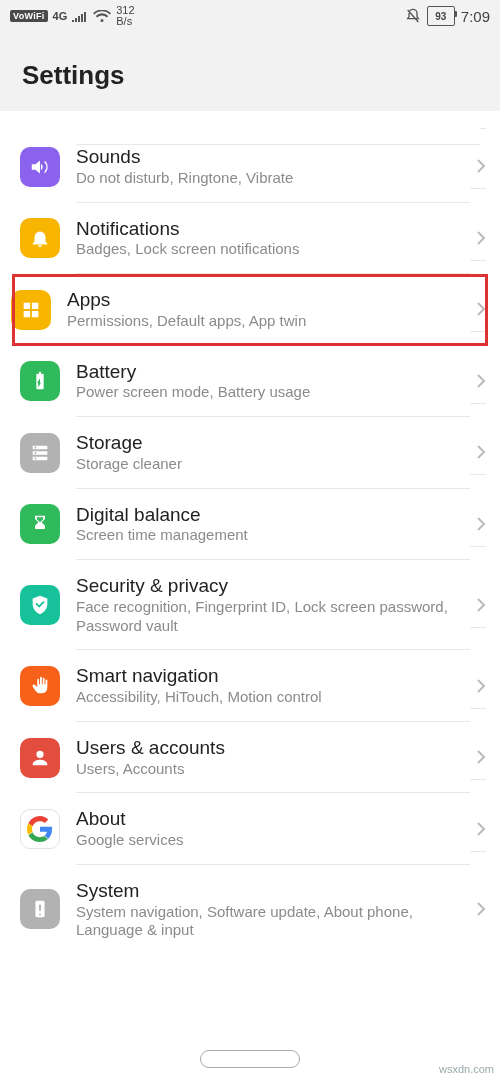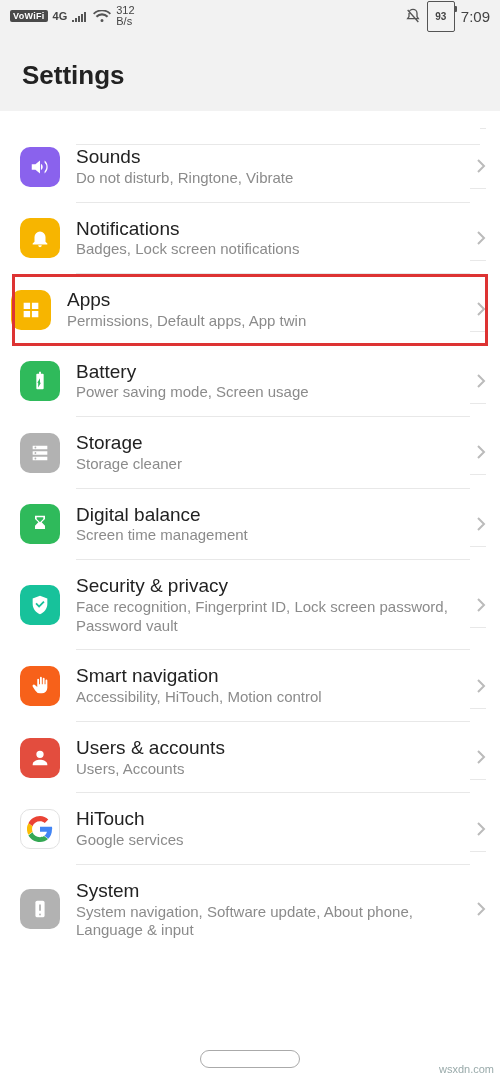--- a/index.html
+++ b/index.html
@@ -7,21 +7,21 @@
   .screen { width: 500px; height: 1083px; display: flex; flex-direction: column; position: relative; }
 
   
   .status-bar { height: 32px; background: #f2f2f2; display: flex; justify-content: space-between; align-items: center; padding: 0 10px; font-size: 13px; color: #444; }
   .status-left { display: flex; align-items: center; gap: 5px; }
   .status-right { display: flex; align-items: center; gap: 6px; }
   .vowifi { background:#4a4a4a; color:#fff; font-size:9px; font-weight:700; padding:1px 3px; border-radius:2px; letter-spacing:.3px; }
   .signal svg, .wifi svg, .mute svg { display:block; }
   .net-speed { font-size:11px; line-height:1; }
   .battery-wrap { display:flex; align-items:center; gap:2px; }
-  .battery-box { width:28px; height:31px; border:1px solid #555; border-radius:2px; position:relative; display:flex; align-items:center; justify-content:center; font-size:10px; font-weight:600; color:#444; }
+  .battery-box { width:28px; height:20px; border:1px solid #555; border-radius:2px; position:relative; display:flex; align-items:center; justify-content:center; font-size:10px; font-weight:600; color:#444; }
   .battery-box::after { content:""; position:absolute; right:-3px; top:4px; width:2px; height:6px; background:#555; border-radius:0 1px 1px 0; }
 
   
   .title-area { background:#f2f2f2; padding: 18px 20px 20px 22px; }
   .title-area h1 { font-size: 26px; font-weight: 700; color:#222;margin-top:10px; }
 
   
   .list { flex:1 1 auto; overflow:hidden; }
   .row { display:flex; align-items:center; padding: 0 14px 0 20px; position:relative; }
   .row .icon-slot { width:40px; height:40px; border-radius:10px; display:flex; align-items:center; justify-content:center; flex:0 0 40px; margin-right:16px; }
@@ -165,21 +165,21 @@
   </div>
 
   <div class="row">
     <div class="icon-slot ic-green">
       <svg width="22" height="22" viewBox="0 0 24 24">
             <path fill="#fff" d="M15 4h-2V2h-2v2H9a1 1 0 00-1 1v15a1 1 0 001 1h6a1 1 0 001-1V5a1 1 0 00-1-1zm-2 10l-3 5v-5h-1l3-5v5z"></path>
           </svg>
     </div>
     <div class="text-slot">
       <div class="title">Battery</div>
-      <div class="sub">Power saving mode, Screen usage</div>
+      <div class="sub">Power screen mode, Battery usage</div>
     </div>
     <div class="chev-slot">
           <span class="chev">
             <svg width="10" height="16" viewBox="0 0 10 16">
               <path fill="none" stroke="#bbb" stroke-width="2" d="M2 2l6 6-6 6"></path>
             </svg>
           </span>
         </div>
   </div>
 
@@ -284,21 +284,21 @@
   <div class="row">
     <div class="icon-slot ic-white">
       <svg width="26" height="26" viewBox="0 0 48 48">
         <path fill="#EA4335" d="M24 9.5c3.4 0 6.4 1.2 8.8 3.4l6.5-6.5C35.2 2.6 29.9 0 24 0 14.6 0 6.5 5.4 2.6 13.2l7.6 5.9C12.1 13.2 17.5 9.5 24 9.5z"></path>
         <path fill="#4285F4" d="M46.5 24.5c0-1.6-.1-3.1-.4-4.5H24v9h12.7c-.6 3-2.3 5.5-4.8 7.2l7.4 5.8c4.3-4 6.8-9.9 6.8-17.5z"></path>
         <path fill="#FBBC05" d="M10.2 28.9a14.5 14.5 0 010-9.8l-7.6-5.9a24 24 0 000 21.6l7.6-5.9z"></path>
         <path fill="#34A853" d="M24 48c6 0 11.1-2 14.8-5.4l-7.4-5.8c-2 1.4-4.7 2.2-7.4 2.2-6.5 0-11.9-3.7-13.8-9.1l-7.6 5.9C6.5 42.6 14.6 48 24 48z"></path>
       </svg>
     </div>
     <div class="text-slot">
-      <div class="title">HiTouch</div>
+      <div class="title">About</div>
       <div class="sub">Google services</div>
     </div>
     <div class="chev-slot">
           <span class="chev">
             <svg width="10" height="16" viewBox="0 0 10 16">
               <path fill="none" stroke="#bbb" stroke-width="2" d="M2 2l6 6-6 6"></path>
             </svg>
           </span>
         </div>
   </div>

